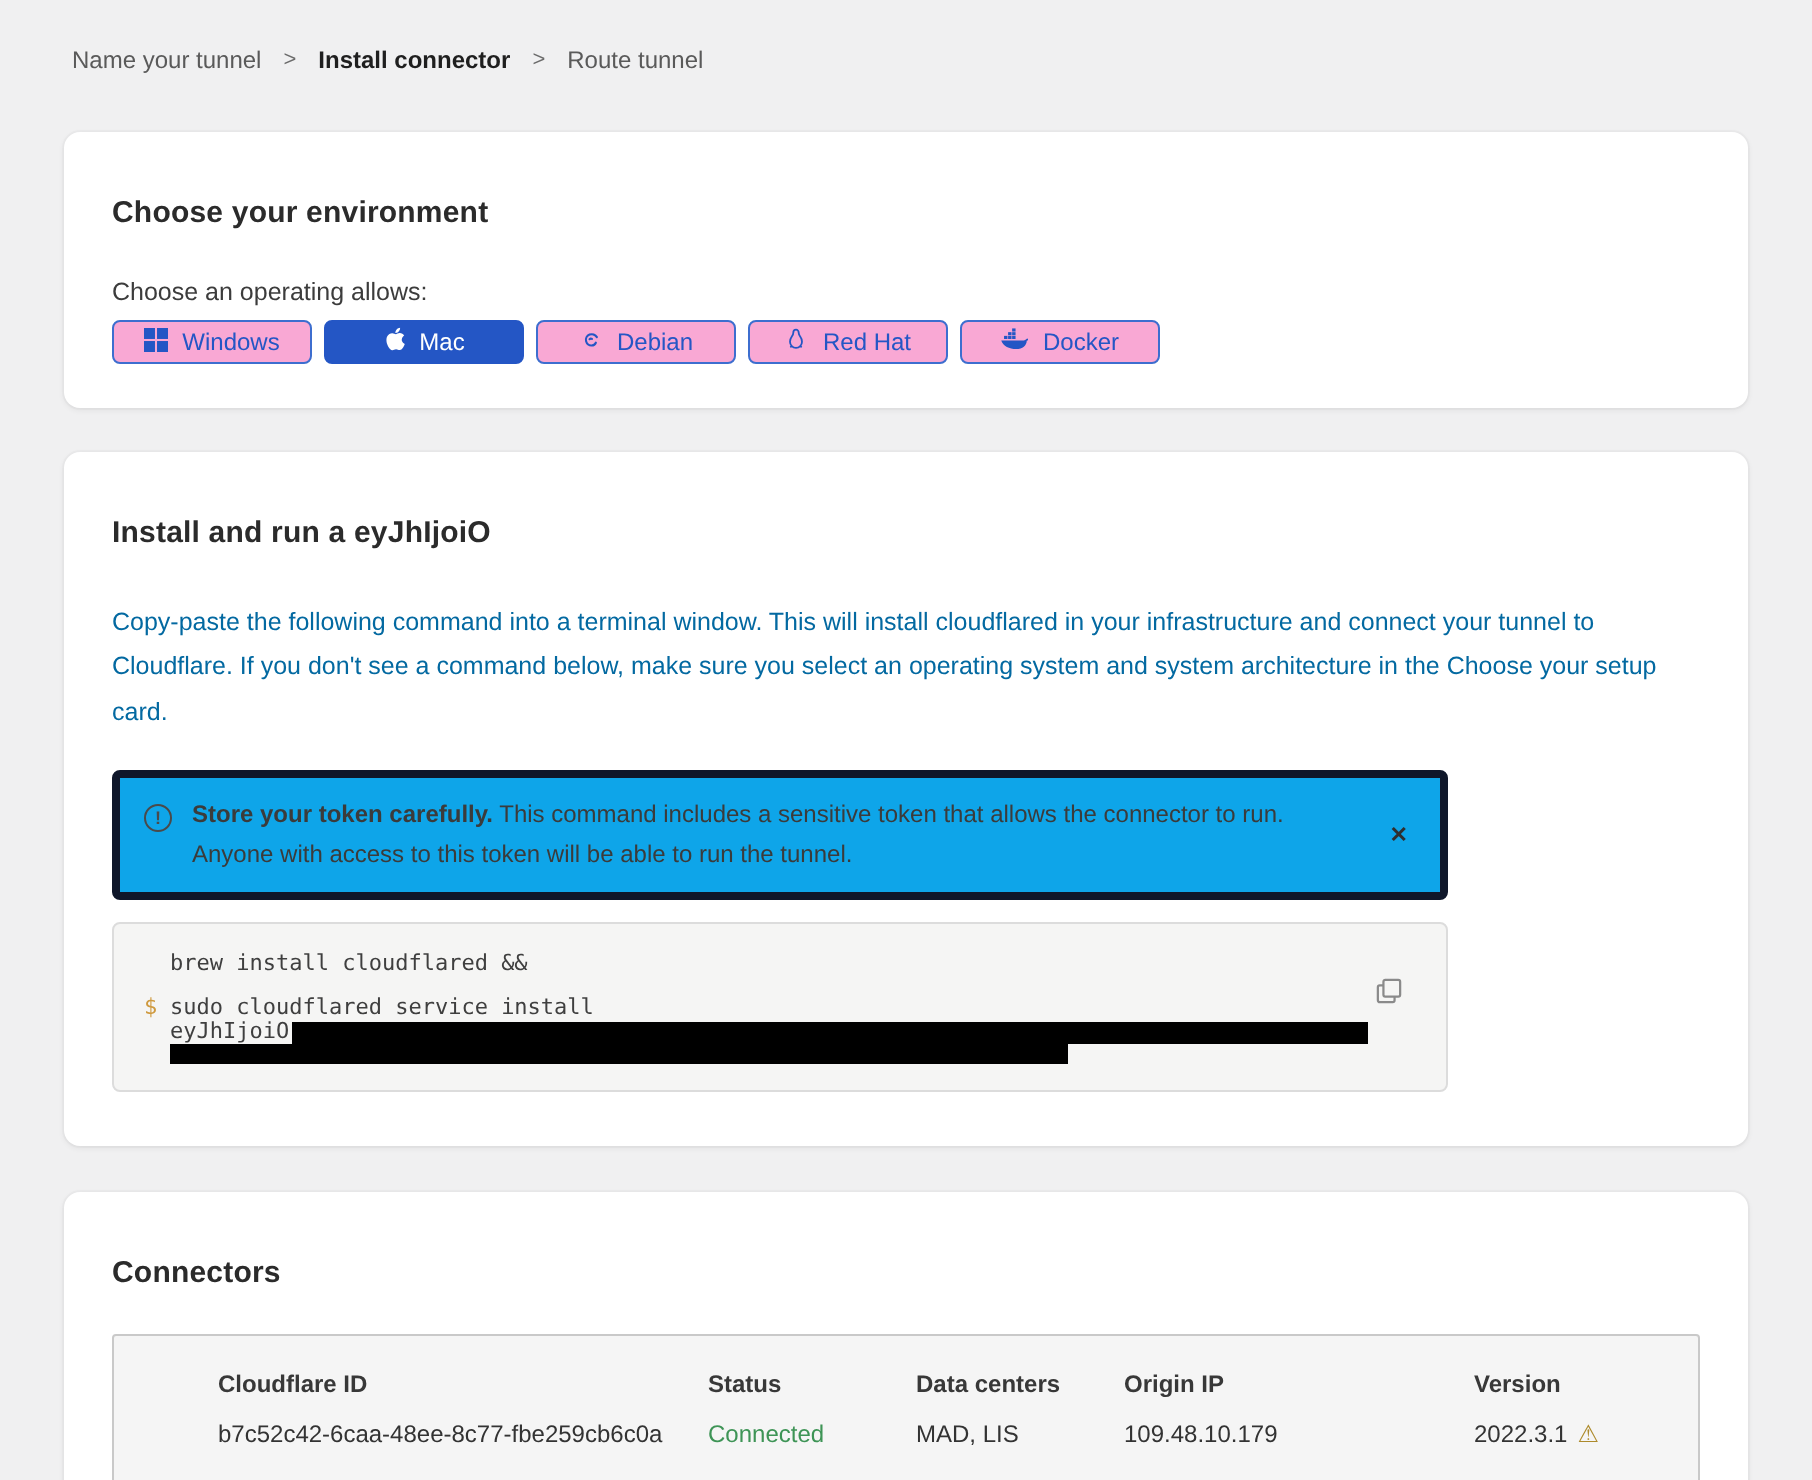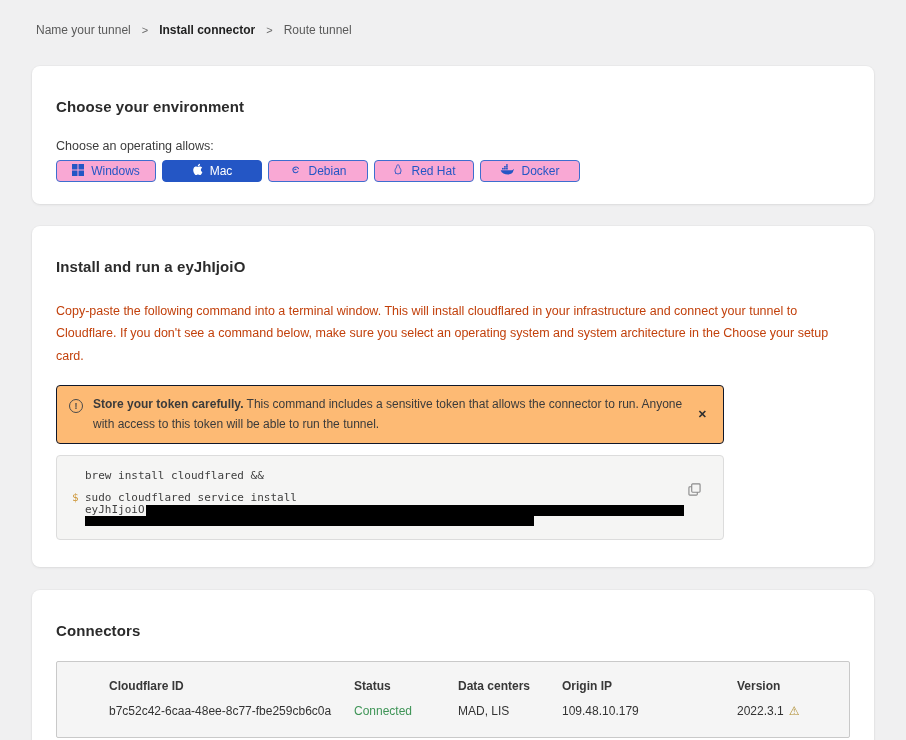--- a/index.html
+++ b/index.html
@@ -31,24 +31,24 @@
   .os-btn {
     width:100px; height:22px; display:flex; align-items:center; justify-content:center; gap:7px;
     border:1px solid #3d6ecf; border-radius:4px; background:#f9a8d4; color:#2456c5;
     font-size:12px; font-family:inherit; cursor:pointer; padding:0;
   }
   .os-btn.selected { background:#2456c5; color:#fff; border-color:#2456c5; }
   .os-btn svg { flex:none; }
 
   
   #install-card { margin-top:22px; padding-bottom:27px; }
-  .desc { font-size:12.5px; line-height:1.78; color:#c2410c; margin:25px 0 18px; }
+  .desc { font-size:12.5px; line-height:1.78; color:#0369a1; margin:25px 0 18px; }
 
   .banner {
-    max-width:668px; background:#fdba74; border:1px solid #0f172a; border-radius:4px;
+    max-width:668px; background:#0ea5e9; border:4px solid #0f172a; border-radius:4px;
     display:flex; align-items:flex-start; gap:10px; padding:9px 14px 9px 12px;
     font-size:12px; line-height:1.65; color:#3b3b3b;
   }
   .banner-body { flex:1; }
   .banner-icon {
     width:14px; height:14px; border:1.3px solid #4a4a4a; border-radius:50%;
     flex:none; margin-top:4px; text-align:center; color:#4a4a4a;
   }
   .banner-icon::before { content:"!"; font-size:9px; font-weight:700; line-height:13px; display:block; }
   .banner-close { align-self:center; font-size:11px; font-weight:700; color:#2f2f2f; cursor:pointer; padding:4px 2px; background:none; border:none; font-family:inherit; }

